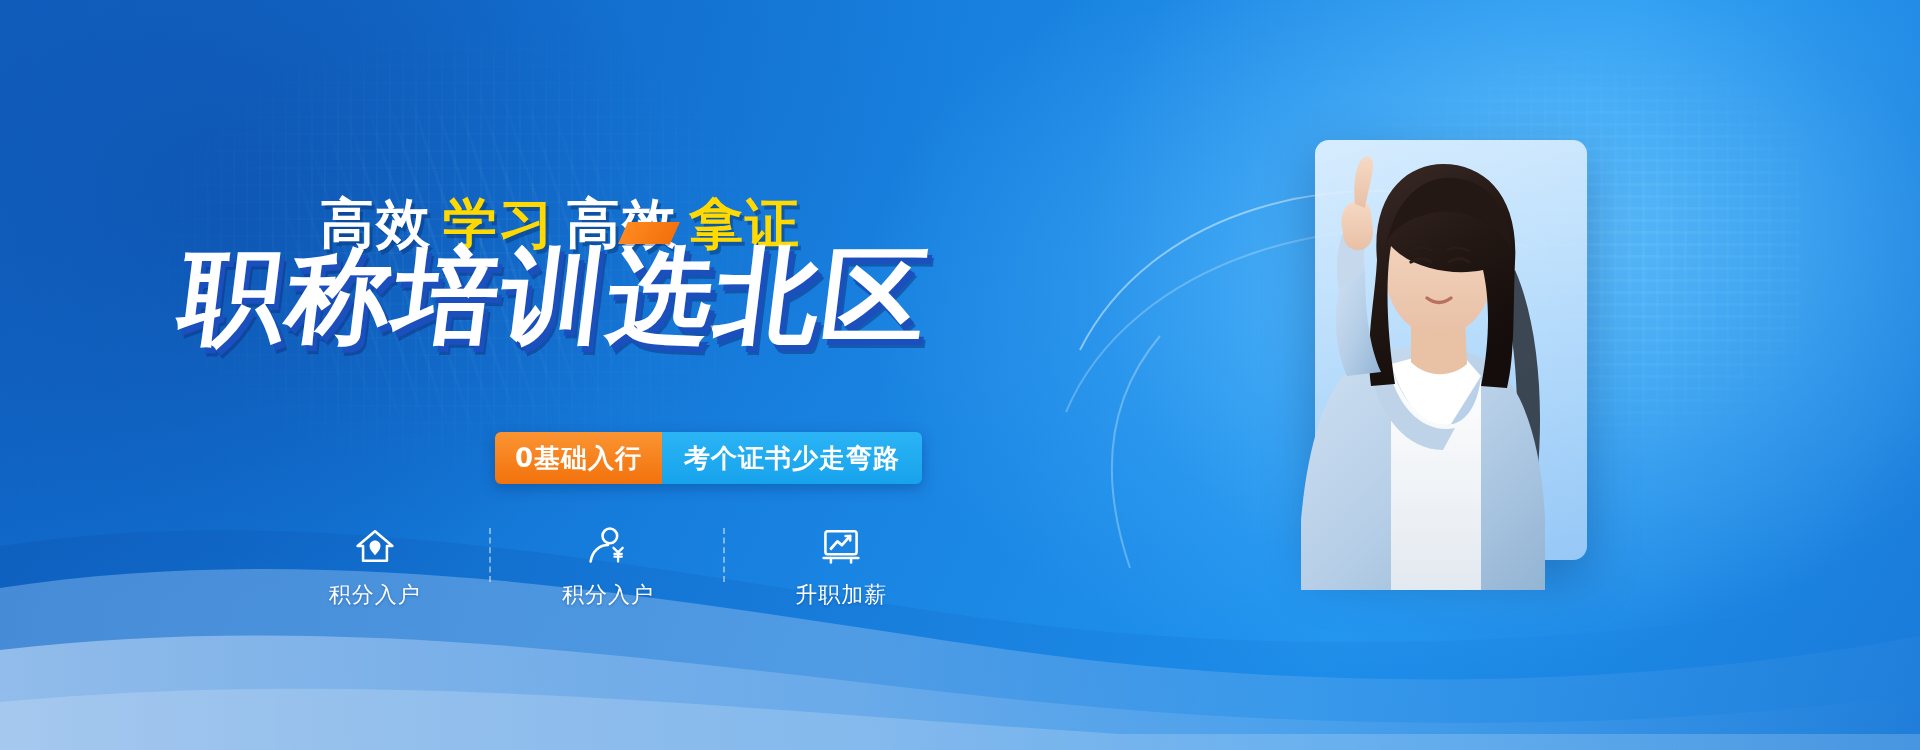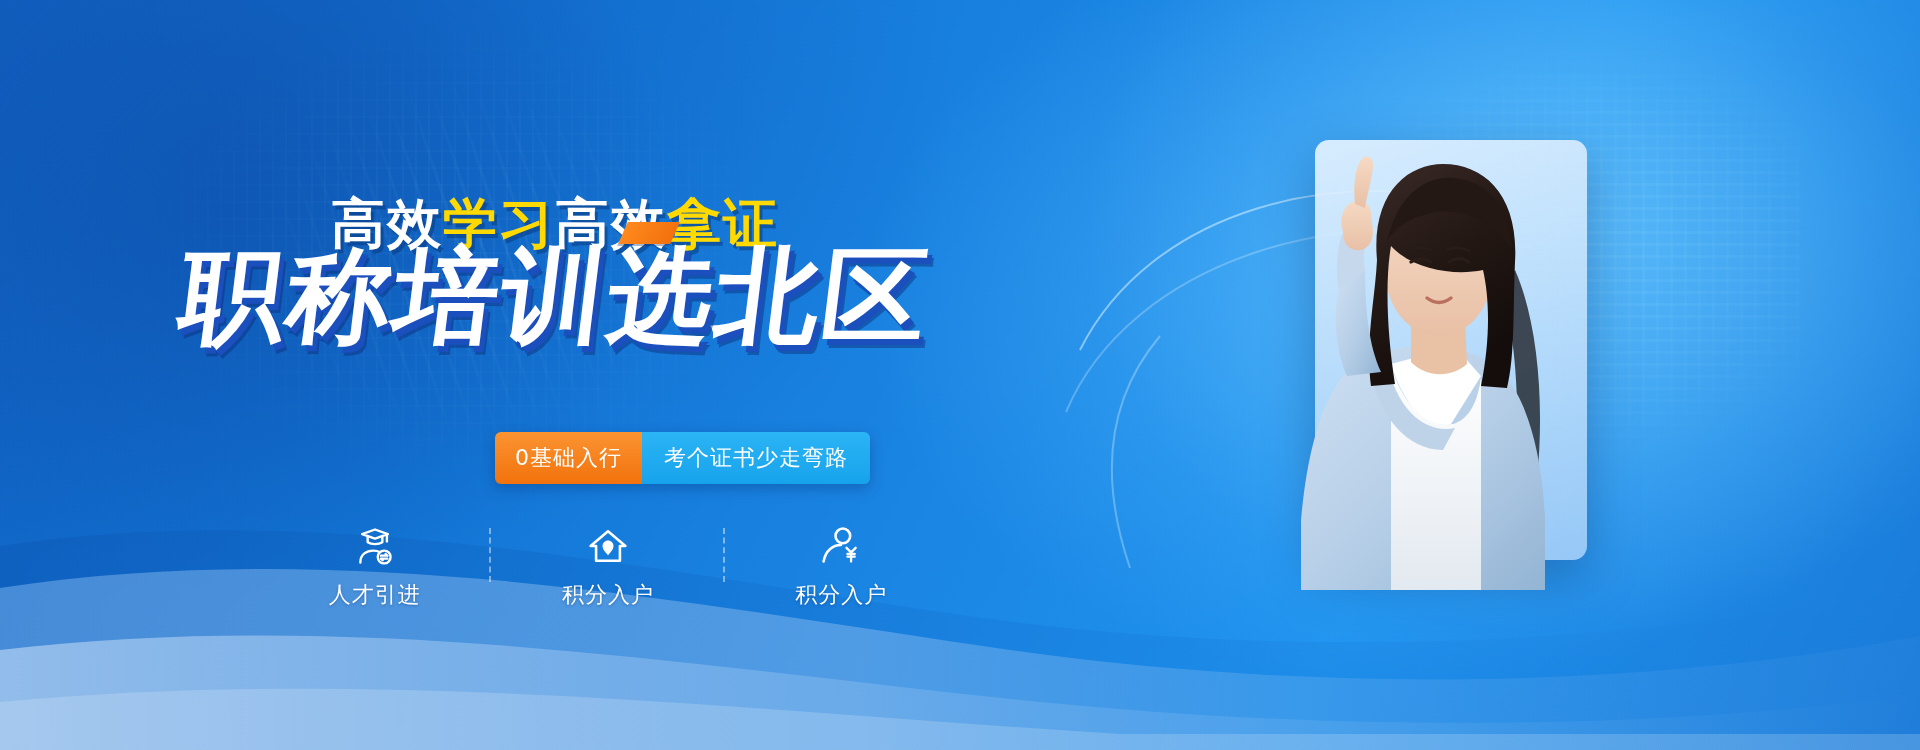--- a/index.html
+++ b/index.html
@@ -61,21 +61,21 @@
   .arcs{position:absolute;right:240px;top:150px;width:620px;height:470px;}
 
   
   .content{position:absolute;left:0;top:0;width:1920px;height:750px;}
 
   .tagline{
     position:absolute;left:0;top:188px;width:1110px;text-align:center;
     font-size:54px;font-weight:bold;letter-spacing:2px;white-space:nowrap;
     font-family:"DejaVu Sans","Liberation Sans",sans-serif;
   }
-  .tagline span{display:inline-block;}
+  .tagline span{display:inline-block;margin-left:11px;}
   .tw{color:#ffffff;text-shadow:3px 4px 0 rgba(7,58,130,.55);}
   .ty{color:#ffd900;text-shadow:3px 4px 0 rgba(7,58,130,.55);}
 
   .headline{
     position:absolute;left:0;top:228px;width:1110px;text-align:center;
     white-space:nowrap;
     font-size:104px;font-weight:bold;letter-spacing:3px;
     font-family:"DejaVu Sans","Liberation Sans",sans-serif;
     color:#ffffff;
     transform:skewX(-7deg);
@@ -92,21 +92,21 @@
   }
 
   
   .pill{
     position:absolute;left:495px;top:432px;display:flex;align-items:stretch;
     height:52px;border-radius:6px;overflow:hidden;
     box-shadow:0 4px 14px rgba(5,45,110,.35);
   }
   .pill-a,.pill-b{
     display:flex;align-items:center;justify-content:center;
-    font-size:22px;font-weight:normal;color:#fff;white-space:nowrap;
+    font-size:26px;font-weight:bold;color:#fff;white-space:nowrap;
     font-family:"DejaVu Sans","Liberation Sans",sans-serif;
   }
   .pill-a{background:linear-gradient(180deg,#fb9432 0%,#f2720c 100%);padding:0 20px;letter-spacing:1px;}
   .pill-b{background:linear-gradient(180deg,#2bb4f5 0%,#17a3ec 100%);padding:16px 22px;letter-spacing:1px;}
 
   
   .features{
     position:absolute;left:258px;top:524px;width:700px;height:110px;
     display:flex;align-items:flex-start;
   }
@@ -248,33 +248,20 @@
       <span>职称培训</span><span class="accent-wrap"><span class="accent-bar"></span><span>选</span></span><span>北区</span>
     </div>
 
     <div class="pill">
       <div class="pill-a">0基础入行</div>
       <div class="pill-b">考个证书少走弯路</div>
     </div>
 
     <div class="features">
 
-      <div class="feat">
-        <svg class="ic" viewBox="0 0 48 48" fill="none" stroke="#ffffff" stroke-width="2.6" stroke-linecap="round" stroke-linejoin="round">
-          <path d="M10,11 L24,6 L38,11 L24,16 Z"></path>
-          <path d="M16,13.5 V20 C16,20 19,22 24,22 C29,22 32,20 32,20 V13.5"></path>
-          <path d="M37,12 V19"></path>
-          <path d="M8,42 C8,33 15,29 22,29 C25,29 27.5,29.6 29.5,30.8"></path>
-          <circle cx="34" cy="36" r="7"></circle>
-          <path d="M30.5,34.5 H37.5 M37.5,34.5 L35.6,32.8"></path>
-          <path d="M37.5,37.8 H30.5 M30.5,37.8 L32.4,39.5"></path>
-        </svg>
-        <div class="lb">人才引进</div>
-        <span class="divider"></span>
-      </div>
 
       <div class="feat">
         <svg class="ic" viewBox="0 0 48 48" fill="none" stroke="#ffffff" stroke-width="2.8" stroke-linecap="round" stroke-linejoin="round">
           <path d="M5,24 L24,8 L43,24 L37,24 L37,40 L11,40 L11,24 Z"></path>
           <path d="M24,18 C27.3,18 30,20.7 30,24 C30,28.4 24,34 24,34 C24,34 18,28.4 18,24 C18,20.7 20.7,18 24,18 Z" fill="#ffffff" stroke="none"></path>
         </svg>
         <div class="lb">积分入户</div>
         <span class="divider"></span>
       </div>
 
@@ -282,16 +269,27 @@
       <div class="feat">
         <svg class="ic" viewBox="0 0 48 48" fill="none" stroke="#ffffff" stroke-width="2.8" stroke-linecap="round" stroke-linejoin="round">
           <circle cx="26" cy="13" r="8"></circle>
           <path d="M5,41 C7,29 15,23 24,23"></path>
           <path d="M30,26 L35,31 L40,26 M35,31 V41 M31,32.6 H39 M31,35.6 H39" stroke-width="2.5"></path>
         </svg>
         <div class="lb">积分入户</div>
         <span class="divider"></span>
       </div>
 
+      <div class="feat">
+        <svg class="ic" viewBox="0 0 48 48" fill="none" stroke="#ffffff" stroke-width="2.8" stroke-linecap="round" stroke-linejoin="round">
+          <rect x="7" y="8" width="34" height="25" rx="2.5"></rect>
+          <path d="M13,27 L20,19 L25,23 L34,13" stroke-width="3"></path>
+          <path d="M29,13 H34 V18"></path>
+          <path d="M5,37 H43"></path>
+          <path d="M13,37 V42 M35,37 V42"></path>
+        </svg>
+        <div class="lb">升职加薪</div>
+
+      </div>
 
     </div>
   </div>
 </div>
 
 </body></html>

